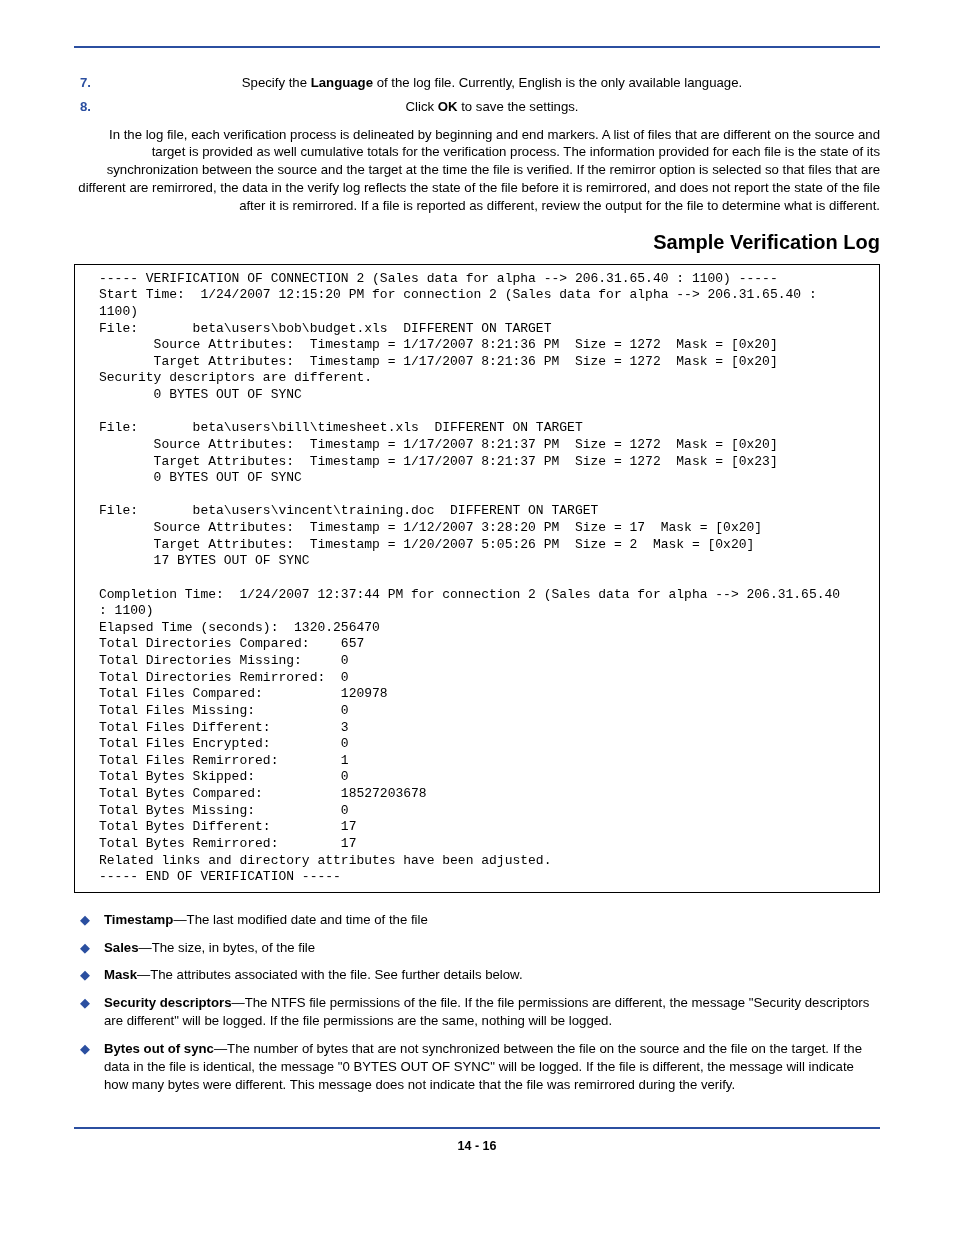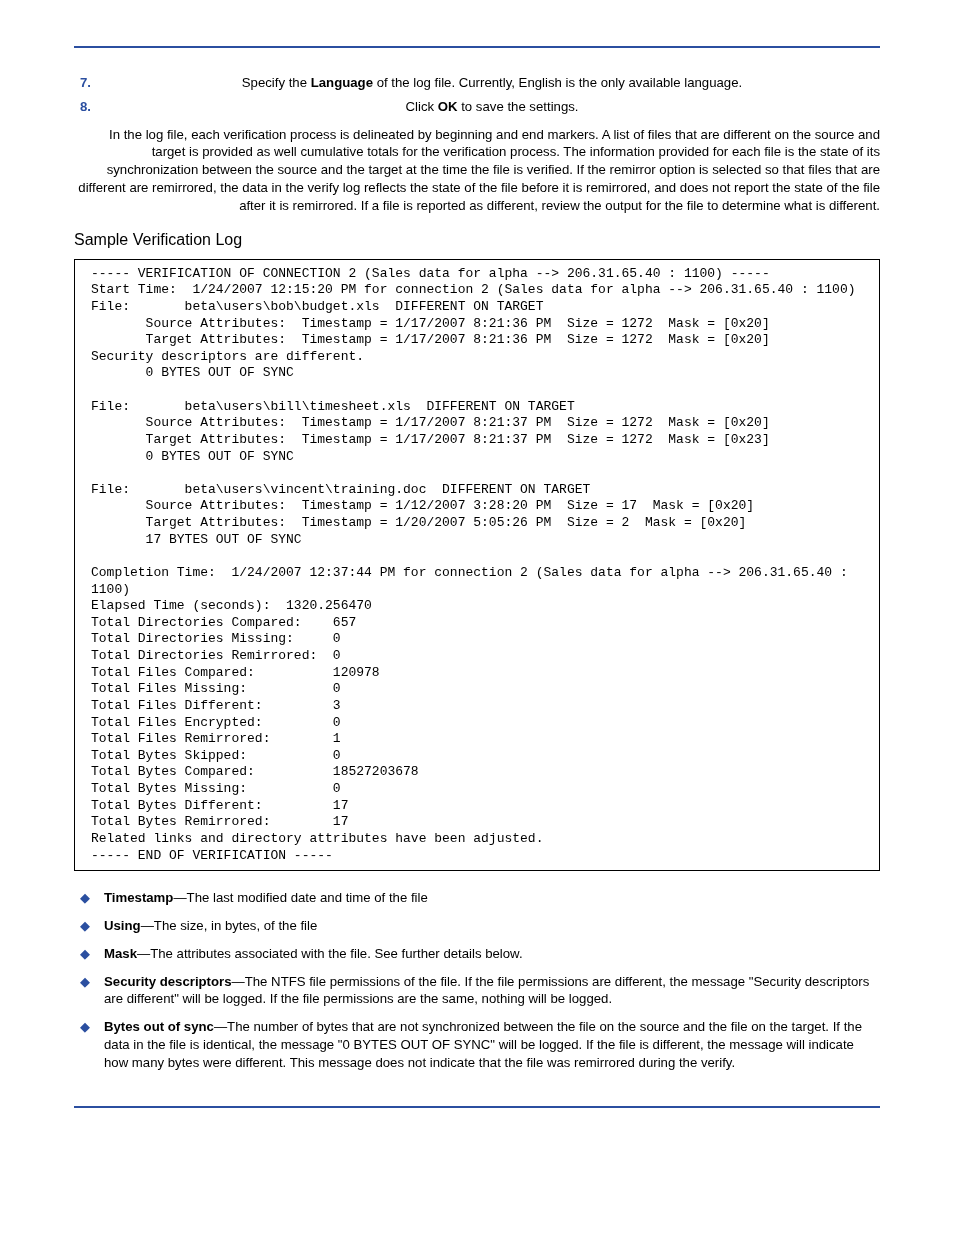--- a/index.html
+++ b/index.html
@@ -53,29 +53,29 @@
   ol.numlist .body {
     flex: 1;
     text-align: center;
   }
   p.flow {
     margin: 8px 0;
     line-height: 1.35;
     text-align: right;
   }
   .section-title {
-    font-size: 16px;
-    font-weight: normal;
-    text-align: left;
+    font-size: 20px;
+    font-weight: bold;
+    text-align: right;
     margin: 16px 0 10px 0;
   }
   pre.log {
     border: 1px solid #000;
     margin: 0;
-    padding: 6px 16px;
+    padding: 6px 24px;
     font-family: "Courier New", monospace;
     font-size: 13px;
     line-height: 1.28;
     white-space: pre-wrap;
     word-wrap: break-word;
   }
   ul.bullets {
     list-style: none;
     padding: 0;
     margin: 18px 0 10px 0;
@@ -155,32 +155,33 @@
 Related links and directory attributes have been adjusted.
 ----- END OF VERIFICATION -----</pre>
 
   <ul class="bullets">
     <li>
       <span class="dia">◆</span>
       <span class="body"><b>Timestamp</b>—The last modified date and time of the file</span>
     </li>
     <li>
       <span class="dia">◆</span>
-      <span class="body"><b>Using</b>—The size, in bytes, of the file</span>
+      <span class="body"><b>Sales</b>—The size, in bytes, of the file</span>
     </li>
     <li>
       <span class="dia">◆</span>
       <span class="body"><b>Mask</b>—The attributes associated with the file. See further details below.</span>
     </li>
     <li>
       <span class="dia">◆</span>
       <span class="body"><b>Security descriptors</b>—The NTFS file permissions of the file. If the file permissions are different, the message "Security descriptors are different" will be logged. If the file permissions are the same, nothing will be logged.</span>
     </li>
     <li>
       <span class="dia">◆</span>
       <span class="body"><b>Bytes out of sync</b>—The number of bytes that are not synchronized between the file on the source and the file on the target. If the data in the file is identical, the message "0 BYTES OUT OF SYNC" will be logged. If the file is different, the message will indicate how many bytes were different. This message does not indicate that the file was remirrored during the verify.</span>
     </li>
   </ul>
 
 
   <div class="bottom-rule"></div>
+  <div class="page-num">14 - 16</div>
 
 </div>
 
 </body></html>

